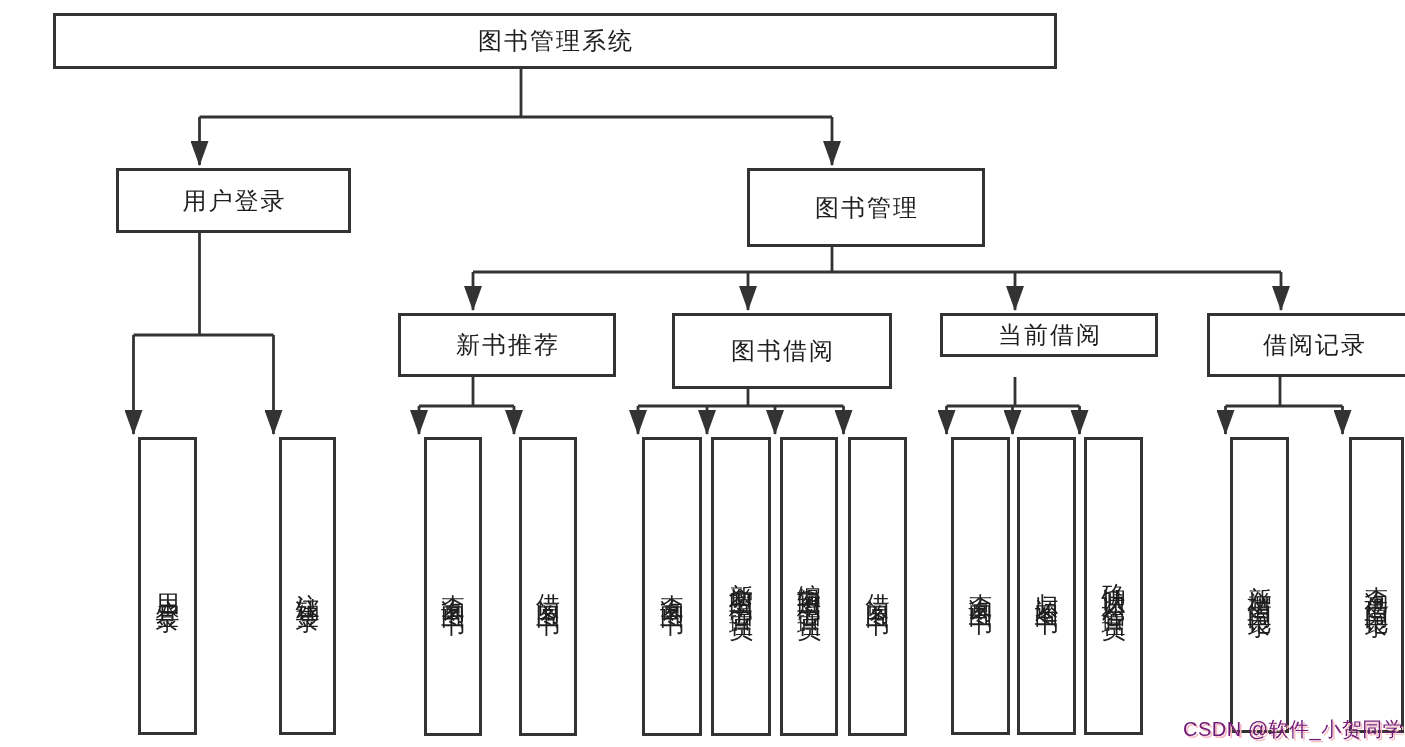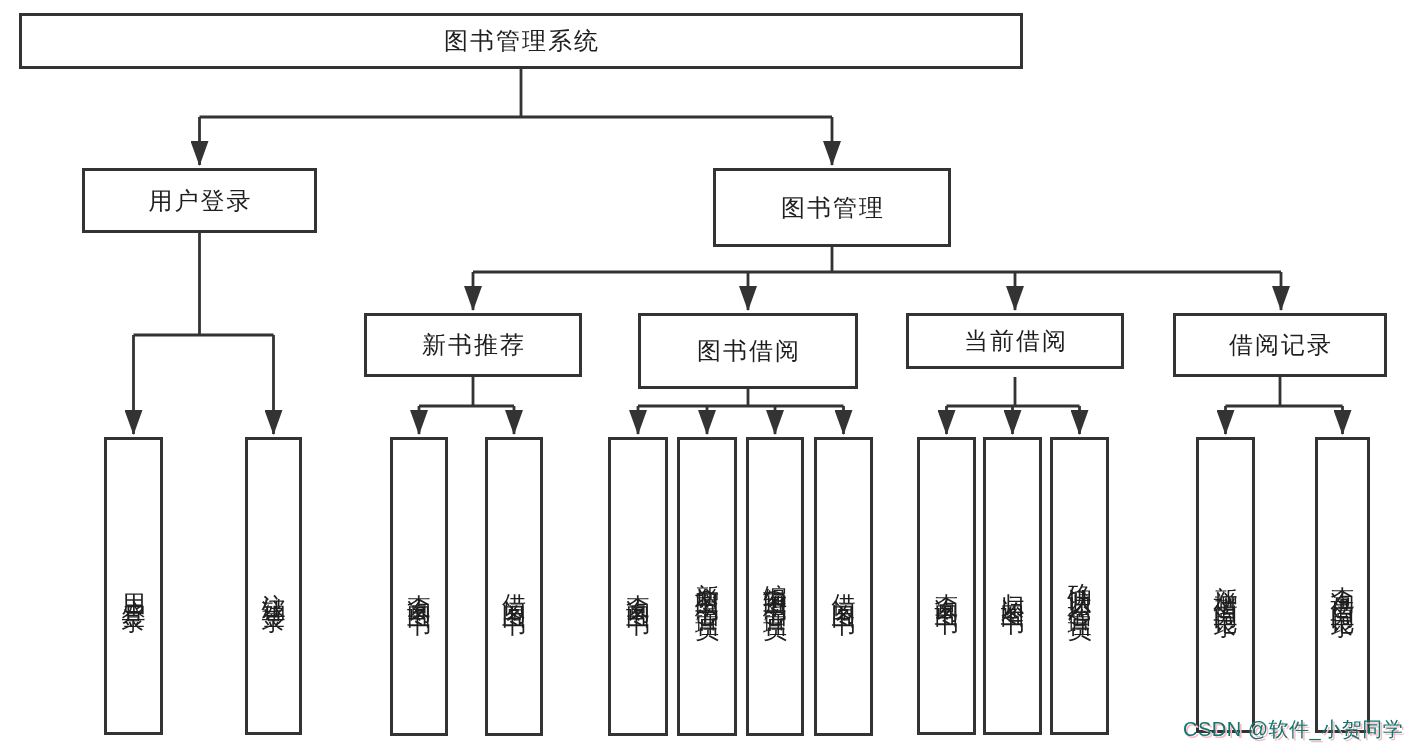--- a/index.html
+++ b/index.html
@@ -12,41 +12,42 @@
   }
   .wires{position:absolute;left:0;top:0;z-index:1;}
   .node{
     position:absolute;
     box-sizing:border-box;
     background:#ffffff;
     border:3px solid #333333;
     color:#1e1e1e;
     display:flex;align-items:center;justify-content:center;
     z-index:2;
+    margin-left:34px;
   }
   .hbox{
     font-size:24px;
     letter-spacing:2px;
     line-height:1;
     text-indent:2px;
   }
   .vbox{
     writing-mode:vertical-rl;
     text-orientation:mixed;
     font-size:24px;
     letter-spacing:6px;
     line-height:1;
   }
   .vbox.tight{letter-spacing:5px;}
   .watermark{
     position:absolute;
     left:1183px;top:716px;
     z-index:3;
     font-size:20px;
-    color:#0f766e;
+    color:#701a75;
     letter-spacing:0.5px;
     text-shadow:2px 2px 0 #f6bcc4;
     white-space:nowrap;
   }
 </style>
 </head>
 <body>
 
 <div class="canvas">
 
@@ -100,21 +101,21 @@
     </g>
   </svg>
 
   <div class="node hbox" style="left:19px;top:13px;width:1004px;height:56px;">图书管理系统</div>
 
   <div class="node hbox" style="left:82px;top:168px;width:235px;height:65px;">用户登录</div>
   <div class="node hbox" style="left:713px;top:168px;width:238px;height:79px;">图书管理</div>
 
   <div class="node hbox" style="left:364px;top:313px;width:218px;height:64px;">新书推荐</div>
   <div class="node hbox" style="left:638px;top:313px;width:220px;height:76px;">图书借阅</div>
-  <div class="node hbox" style="left:906px;top:313px;width:218px;height:56px;">当前借阅</div>
+  <div class="node hbox" style="left:906px;top:313px;width:218px;height:44px;">当前借阅</div>
   <div class="node hbox" style="left:1173px;top:313px;width:214px;height:64px;">借阅记录</div>
 
   <div class="node vbox" style="left:104px;top:437px;width:59px;height:298px;">用户登录</div>
   <div class="node vbox" style="left:245px;top:437px;width:57px;height:298px;">注销登录</div>
 
   <div class="node vbox" style="left:390px;top:437px;width:58px;height:299px;">查询图书</div>
   <div class="node vbox" style="left:485px;top:437px;width:58px;height:299px;">借阅图书</div>
 
   <div class="node vbox" style="left:608px;top:437px;width:60px;height:299px;">查询图书</div>
   <div class="node vbox tight" style="left:677px;top:437px;width:60px;height:299px;">新增图书（管理员）</div>

